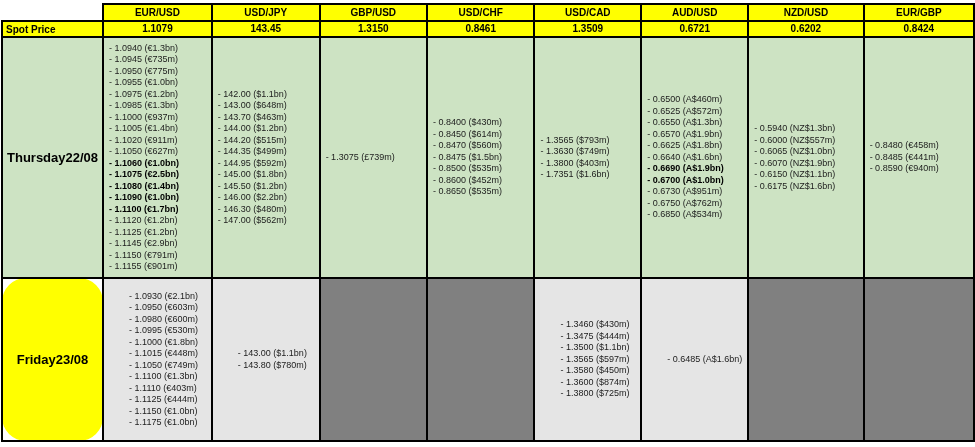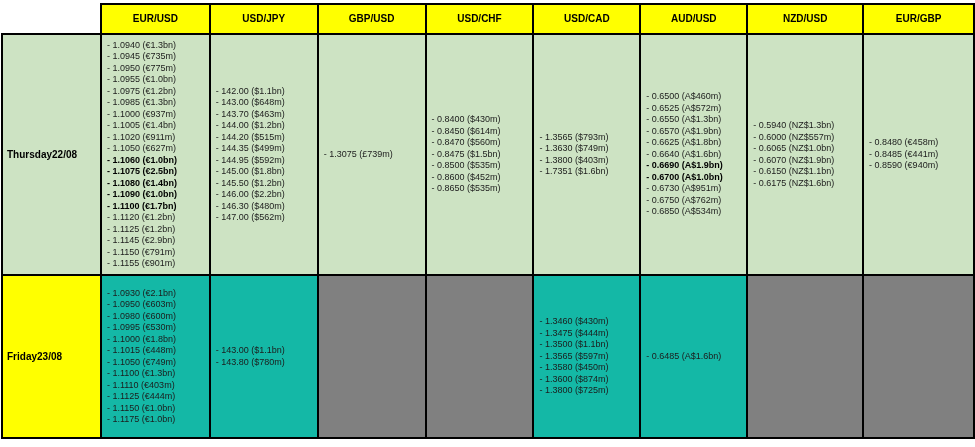--- a/index.html
+++ b/index.html
@@ -13,48 +13,48 @@
   .sheet { padding: 3px 0 0 1px; }
   table { border-collapse: collapse; table-layout: fixed; }
   th, td { border: 2px solid #000; padding: 0; }
   col.c0 { width: 99px; }
   col.c1 { width: 109px; } col.c2 { width: 108px; } col.c3 { width: 108px; }
   col.c4 { width: 108px; } col.c5 { width: 107px; } col.c6 { width: 107px; }
   col.c7 { width: 116px; } col.c8 { width: 111px; }
 
   .corner { border: none; background: #ffffff; }
 
-  tr.hdr { height: 30px; }
+  tr.hdr { height: 17px; }
   tr.spot { height: 16px; }
   tr.thursday { height: 241px; }
   tr.friday { height: 163px; }
 
   th.pair-header, td.spot-cell {
     background: var(--yellow, #ffff00);
     font-size: 10px; font-weight: bold; text-align: center;
     line-height: 12px;
   }
   th.spot-label {
     background: var(--yellow, #ffff00);
     font-size: 10px; font-weight: bold; text-align: left;
     padding-left: 3px;
   }
 
   th.day-cell { vertical-align: middle; padding: 0 4px; }
   th.day-cell .day-wrap {
-    display: flex; justify-content: flex-start; align-items: center;
-    font-size: 10px; font-weight: bold;
+    display: flex; justify-content: center; align-items: center;
+    font-size: 13px; font-weight: bold;
   }
   .label-green { background: var(--green, #cde3c3); }
-  .label-yellow { background: var(--yellow, #ffff00); }
+  .label-yellow { background: var(--yellow, #ffff00); border-radius: 24px; }
 
   td.data-cell { vertical-align: middle; margin-left: 18px; }
   .bg-green { background: var(--green, #cde3c3); }
   .bg-gray  { background: var(--gray, #808080); }
-  .bg-white { background: #14b8a6; }
+  .bg-white { background: #e5e5e5; padding-left: 20px; }
 
   .entry-list { padding: 2px 2px 2px 5px; }
   .entry {
     font-size: 9px; line-height: 11.5px;
     color: #1c1c1c; white-space: nowrap;
   }
   .entry.bold { font-weight: bold; color: #000; }
 </style>
 </head>
 <body>
@@ -77,20 +77,31 @@
         <th class="corner"></th>
       <th class="pair-header">EUR/USD</th>
           <th class="pair-header">USD/JPY</th>
           <th class="pair-header">GBP/USD</th>
           <th class="pair-header">USD/CHF</th>
           <th class="pair-header">USD/CAD</th>
           <th class="pair-header">AUD/USD</th>
           <th class="pair-header">NZD/USD</th>
           <th class="pair-header">EUR/GBP</th>
         </tr>
+      <tr class="spot" id="spot-price-row">
+        <th class="spot-label">Spot Price</th>
+      <td class="spot-cell">1.1079</td>
+          <td class="spot-cell">143.45</td>
+          <td class="spot-cell">1.3150</td>
+          <td class="spot-cell">0.8461</td>
+          <td class="spot-cell">1.3509</td>
+          <td class="spot-cell">0.6721</td>
+          <td class="spot-cell">0.6202</td>
+          <td class="spot-cell">0.8424</td>
+        </tr>
     </thead>
     <tbody id="expiry-body">
         <tr class="thursday">
           <th class="day-cell label-green">
             <div class="day-wrap">
               <span>Thursday</span>
               <span>22/08</span>
             </div>
           </th>
           <td class="data-cell bg-green">

